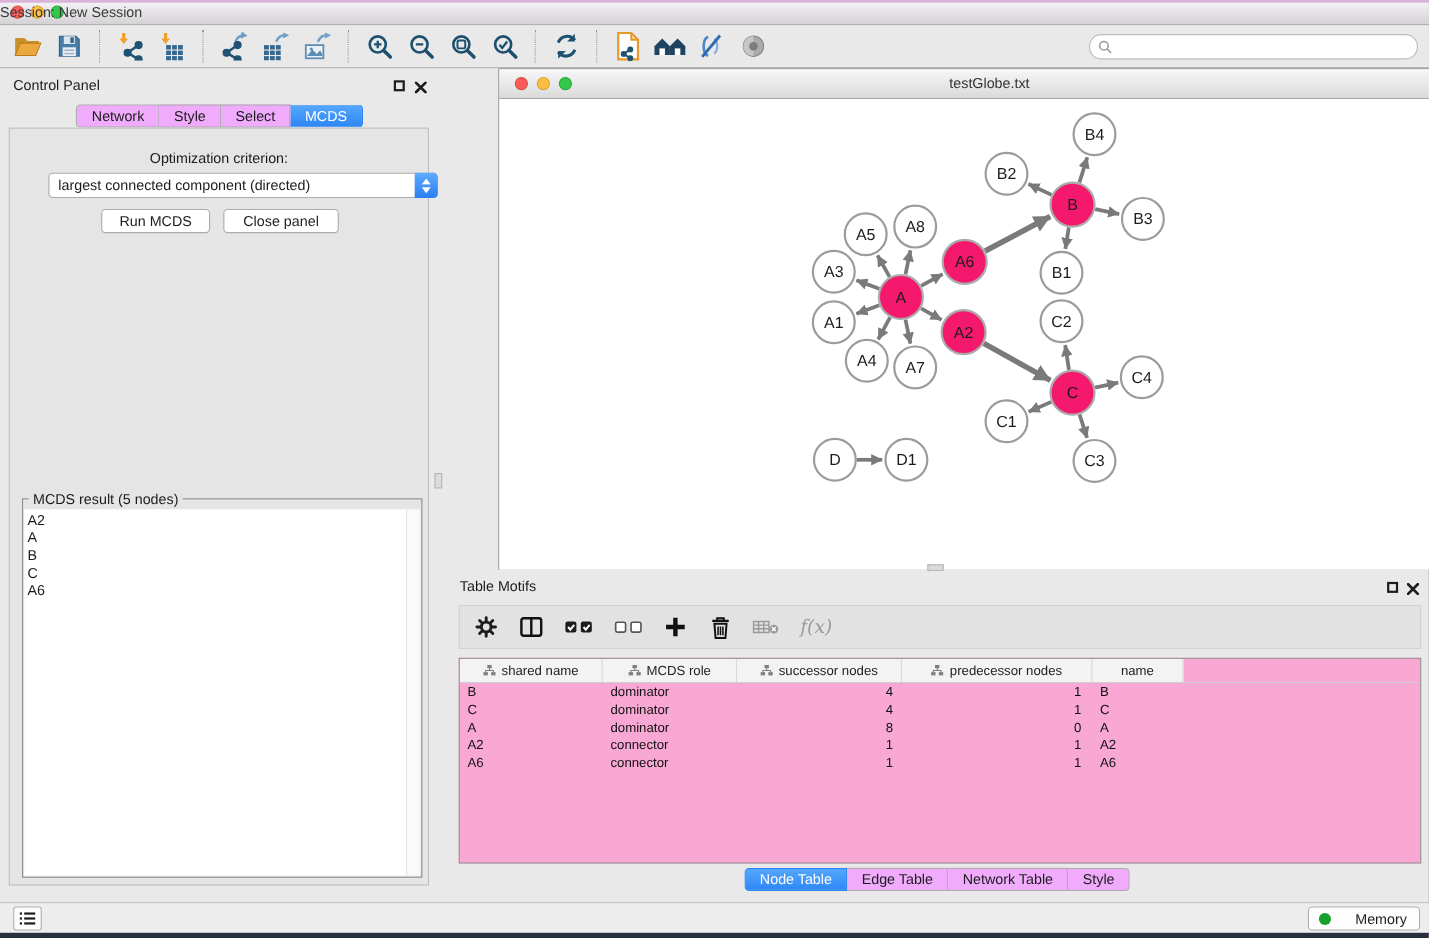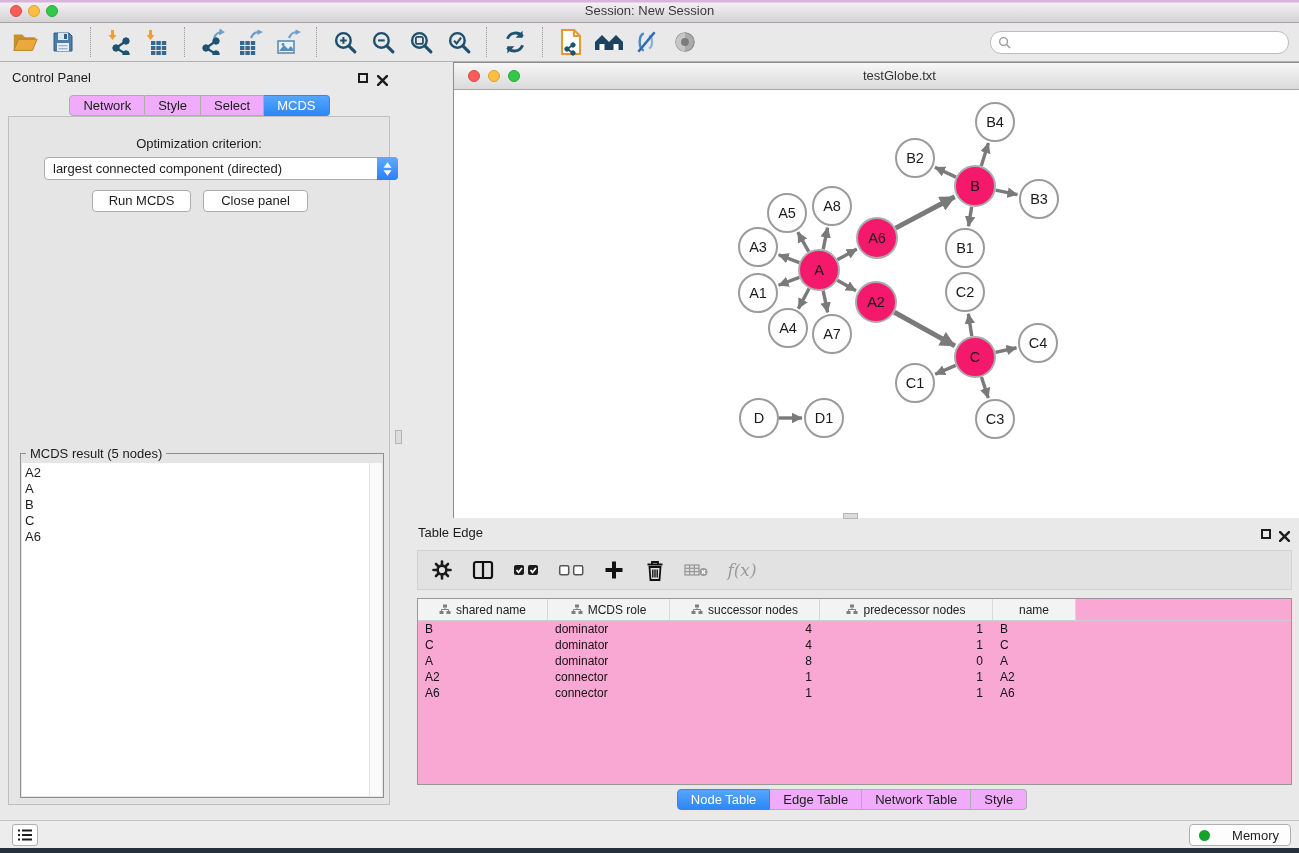--- a/index.html
+++ b/index.html
@@ -3,21 +3,21 @@
 <meta charset="utf-8">
 <style>
   html,body{margin:0;padding:0;background:#555;}
   .app{position:relative;width:1299px;height:853px;background:#e9e9e9;
        font-family:"Liberation Sans",sans-serif;overflow:hidden;color:#1c1c1c;}
 
   
   .titlebar{position:absolute;left:0;top:0;width:100%;height:22px;
     background:linear-gradient(#d9b3da 0,#d9b3da 2px,#f2f0f2 3px,#d5d2d5 100%);
     border-bottom:1px solid #a5a5a5;}
-  .titlebar .title{position:absolute;left:0;right:0;top:0;text-align:center;
+  .titlebar .title{position:absolute;left:0;right:0;top:0;
     font-size:13px;line-height:22px;color:#3a3a3a;}
   .tl{position:absolute;top:5px;width:12px;height:12px;border-radius:50%;box-sizing:border-box;}
   .tl.red{background:#fc5b57;border:1px solid #d94c42;}
   .tl.yellow{background:#fdbe41;border:1px solid #dda134;}
   .tl.green{background:#34c84a;border:1px solid #27a83a;}
 
   
   .toolbar{position:absolute;left:0;top:23px;width:100%;height:39px;background:#e9e9e9;
     border-bottom:1px solid #b2b2b2;display:flex;align-items:center;padding-left:6px;box-sizing:border-box;}
   .tbtn{width:30px;height:30px;display:flex;align-items:center;justify-content:center;flex:0 0 auto;margin:0 4px;}
@@ -401,21 +401,21 @@
         <svg width="12" height="12" viewBox="0 0 12 12">
           <path d="M1 11 L11 1 M5 11 L11 5 M9 11 L11 9" stroke="#ababab" stroke-width="1.2"></path>
         </svg>
       </span>
     </div>
   </div>
   <span class="vgrip"></span>
   <span class="hgrip"></span>
 
   <div class="table-panel">
-    <div class="tp-title">Table Edge</div>
+    <div class="tp-title">Table Motifs</div>
     <span class="float-box tp-float"></span>
     <span class="tp-close">
       <svg width="11" height="11" viewBox="0 0 10 10">
           <path d="M1 1 L9 9 M9 1 L1 9" stroke="#1c1c1c" stroke-width="2.2" stroke-linecap="round"></path>
         </svg>
     </span>
 
     <div class="tp-toolbar">
       <span class="tico">
         <svg width="20" height="20" viewBox="0 0 20 20">

